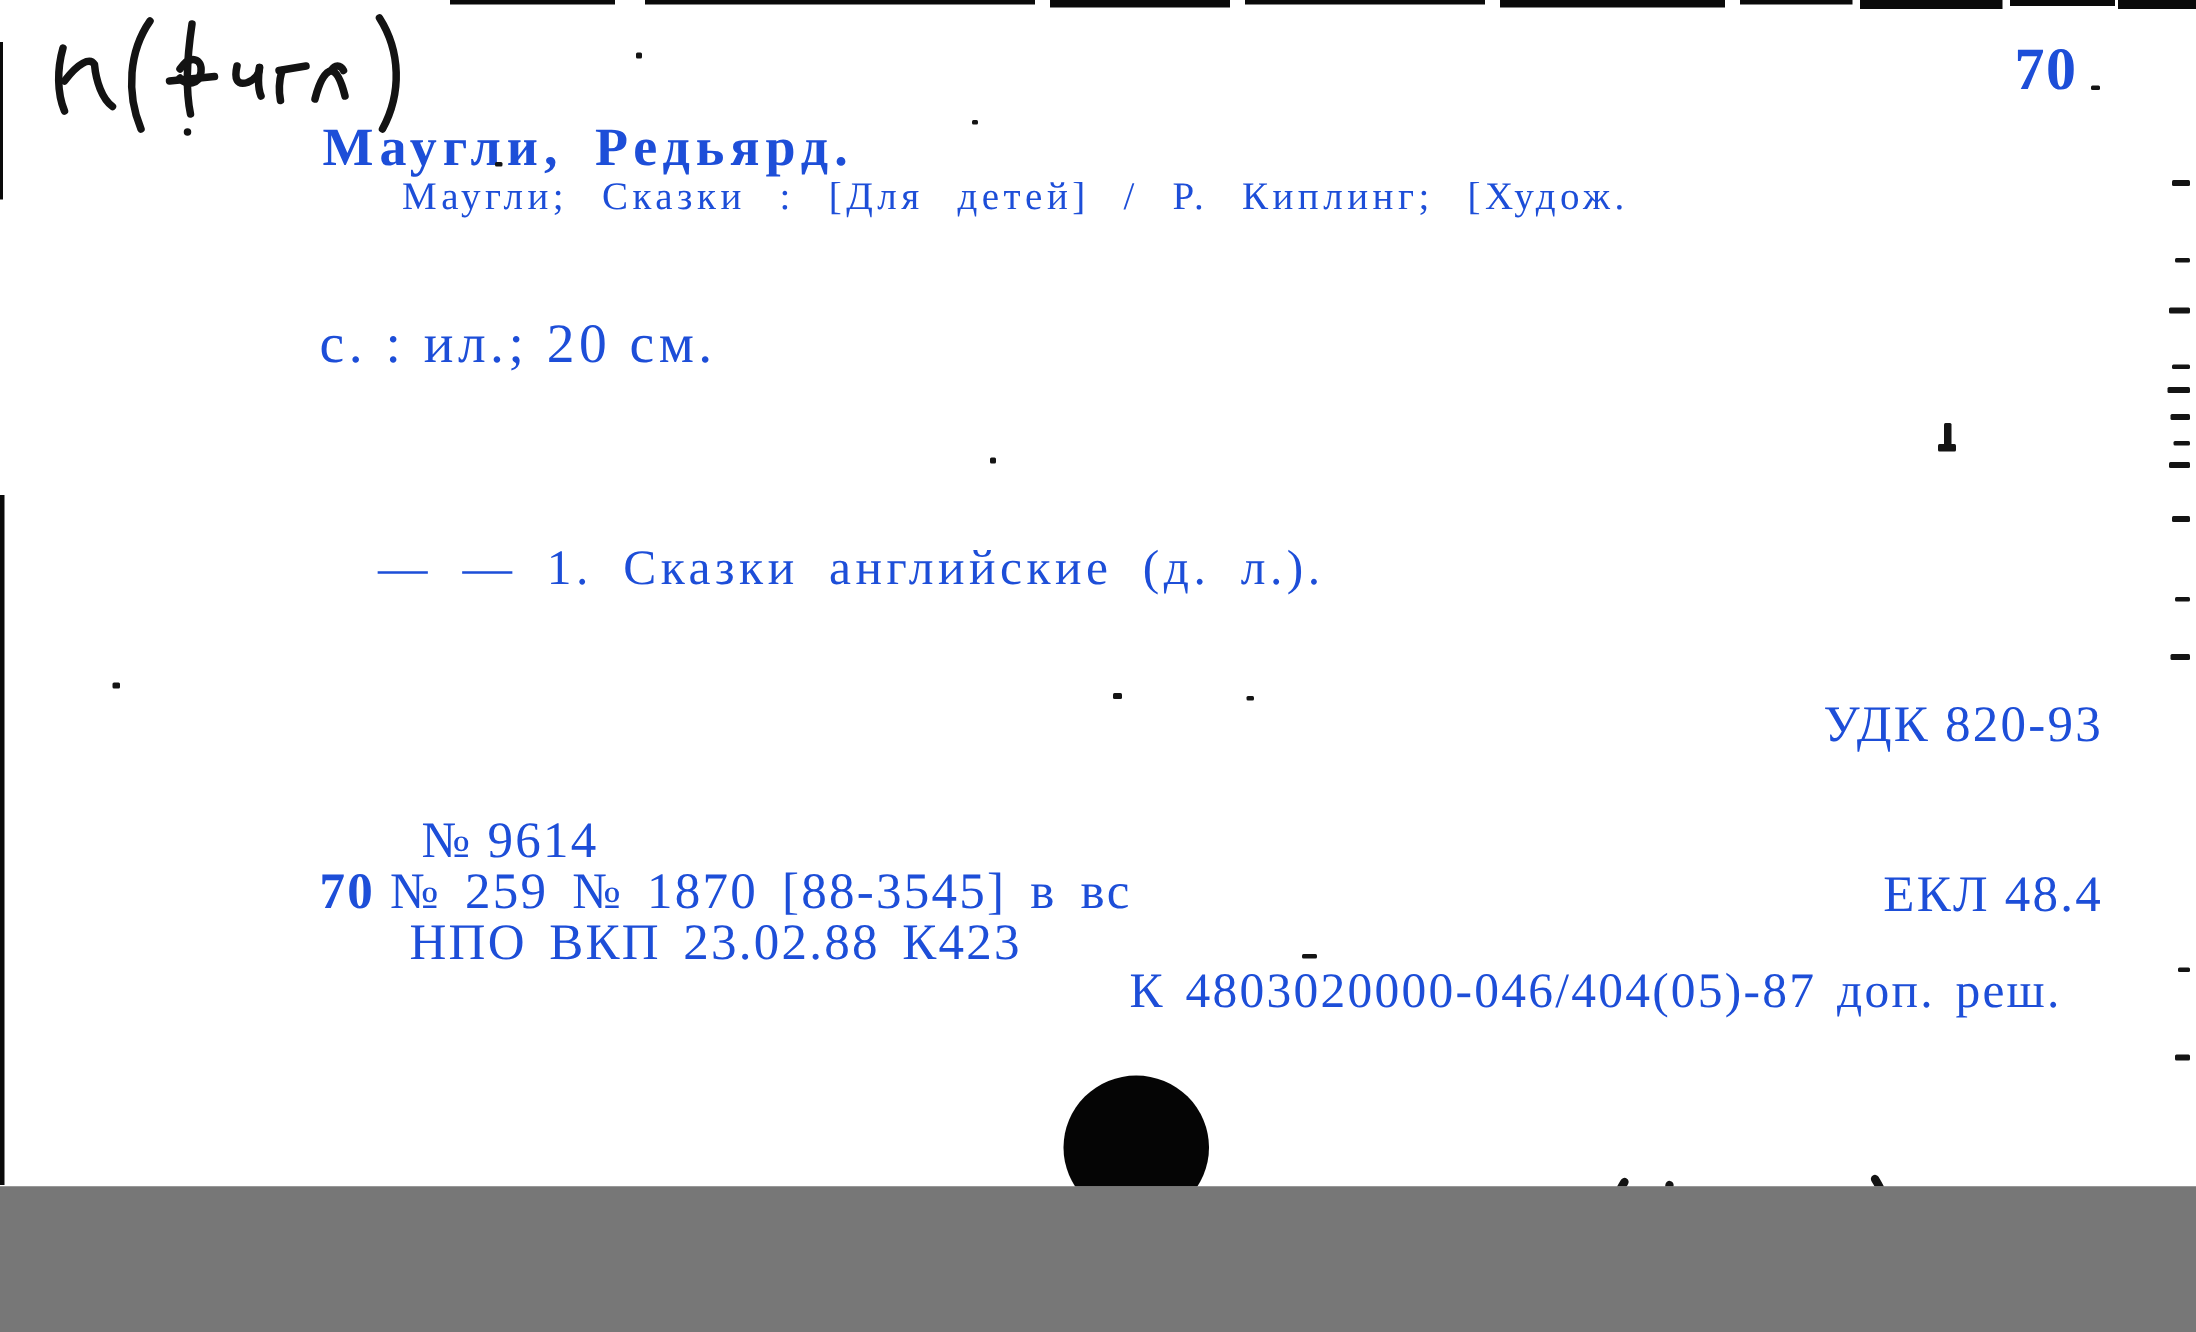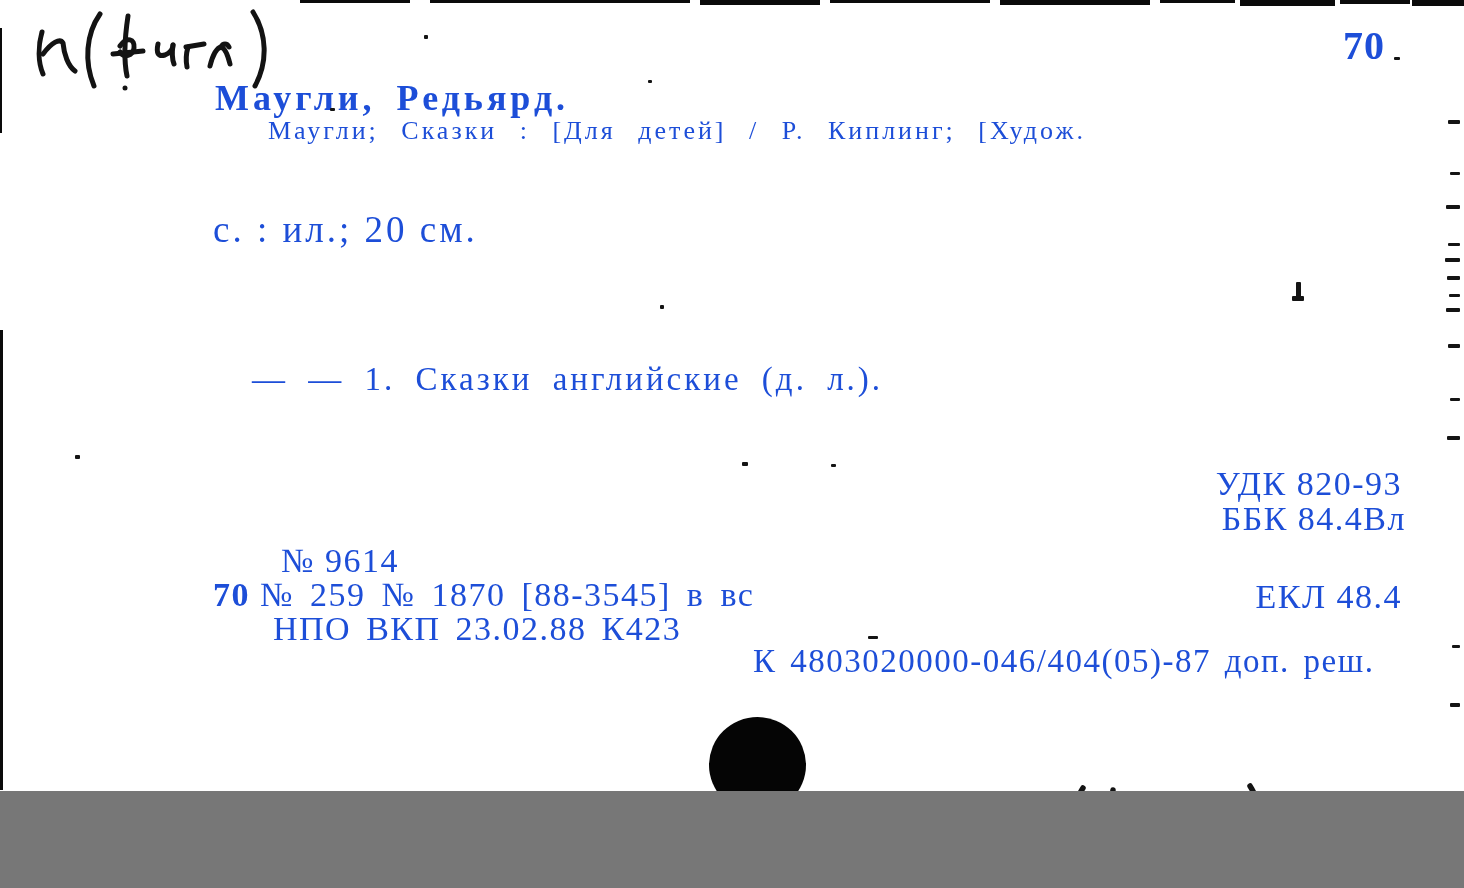--- a/index.html
+++ b/index.html
@@ -82,21 +82,20 @@
   </svg>
 
   <div class="txt t-head">Маугли, Редьярд.</div>
 
   <div class="txt t-line2">Маугли; Сказки : [Для детей] / Р. Киплинг; [Худож.</div>
   <div class="txt t-line4">с. : ил.; 20 см.</div>
 
   <div class="txt t-trace">— — 1. Сказки английские (д. л.).</div>
 
   <div class="txt t-udk">УДК 820-93</div>
-  <div class="txt t-bbk">ББК 84.4Вл</div>
   <div class="txt t-ekl">ЕКЛ 48.4</div>
 
   <div class="txt t-no">№ 9614</div>
   <div class="txt t-order">
     <span class="order-prefix">70</span><span>№ 259 № 1870 [88-3545] в вс</span>
   </div>
   <div class="txt t-npo">НПО ВКП 23.02.88 К423</div>
   <div class="txt t-kindex">К 4803020000-046/404(05)-87 доп. реш.</div>
 
   <div class="hole-punch"></div>

